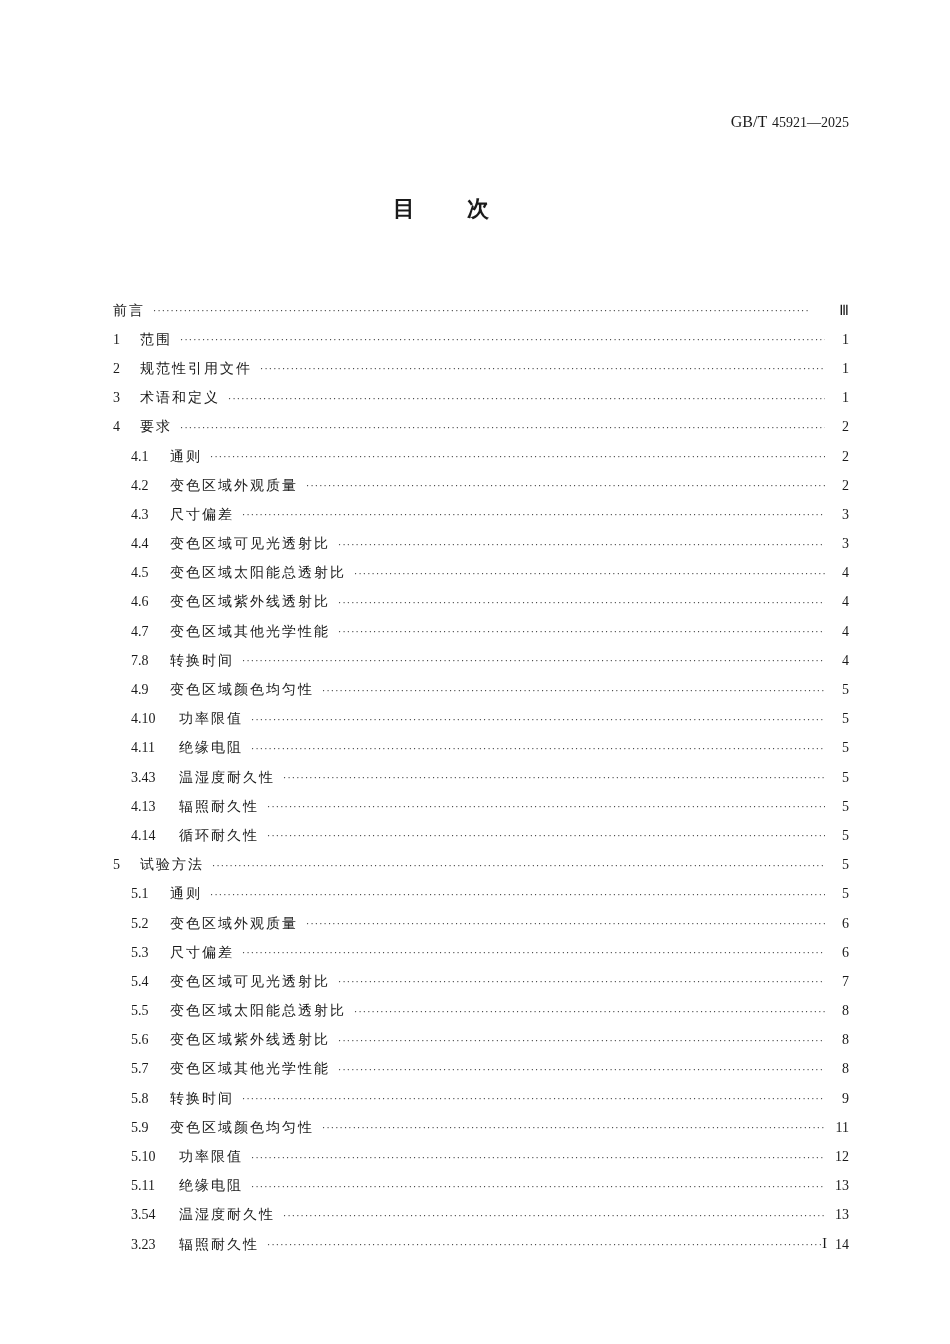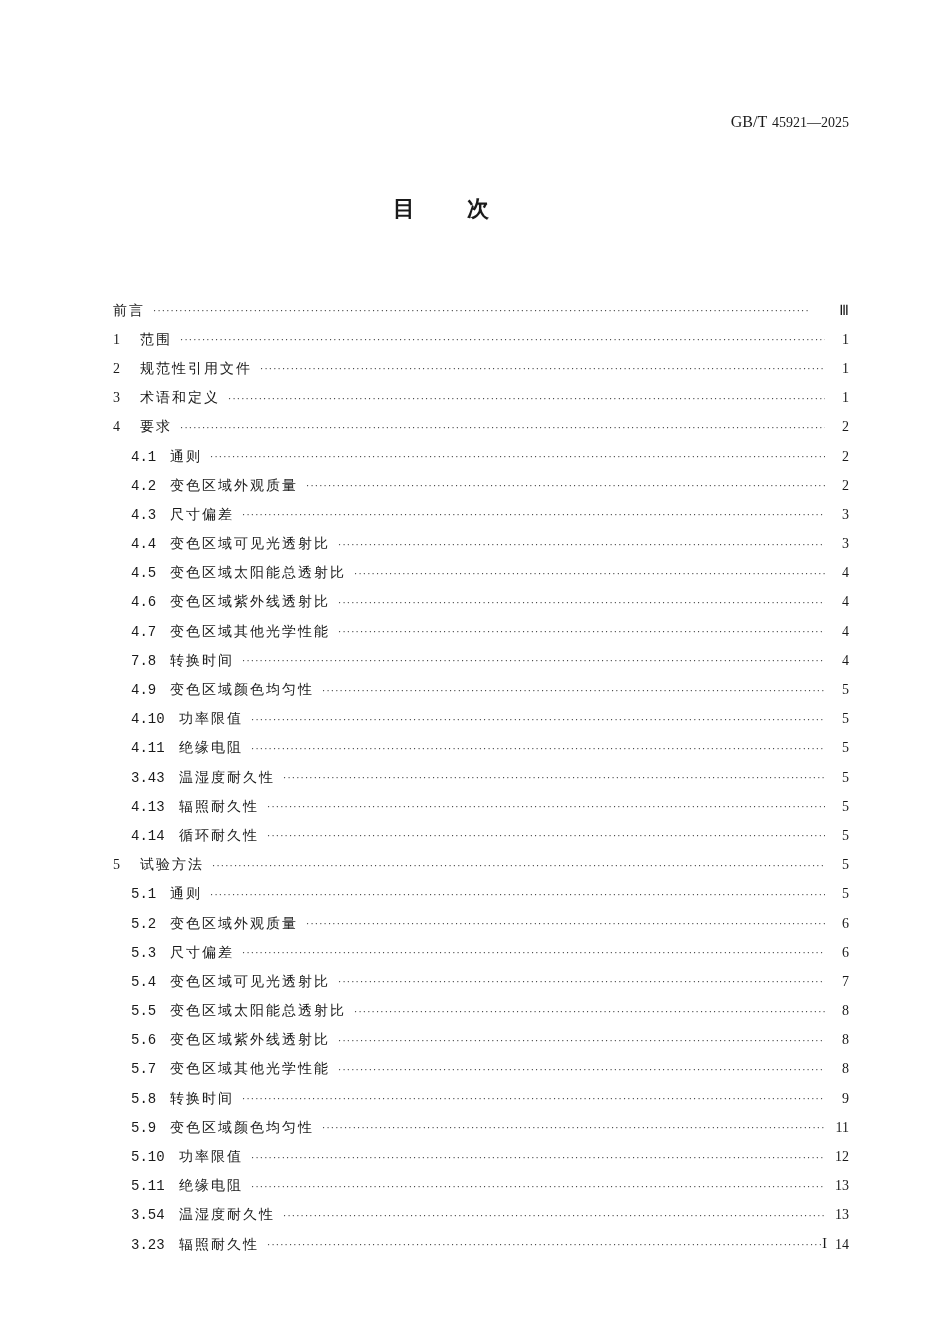--- a/index.html
+++ b/index.html
@@ -8,21 +8,21 @@
   .std-no { position:absolute; top:113px; right:101px; font-size:15px; }
   .std-no .gb { font-family:"Liberation Serif", serif; font-weight:normal; font-size:16px; }
   .std-no .num { font-family:Liberation Serif, serif; font-size:14px; }
   .title { position:absolute; top:194px; left:0; width:882px; text-align:center;
            font-size:22px; letter-spacing:52px; text-indent:52px; font-weight:bold; }
   .toc { position:absolute; top:270px; left:113px; width:736px;margin-top:26px; }
   .row { height:29.2px; display:flex; align-items:center; font-size:14px; }
   .row .no { display:inline-block; font-family:"Liberation Serif", serif; }
   .row.l1 .no { width:27px; }
   .row.l2 { padding-left:18px; }
-  .row.l2 .no { width:39px;font-family:Liberation Mono, monospace; }
+  .row.l2 .no { width:39px; }
   .row.l2.w .no { width:48px; }
   .row .lbl { white-space:nowrap; letter-spacing:2px; }
   .row .dots { flex:1; overflow:hidden; white-space:nowrap; margin:0 6px 0 8px;
                font-size:10px; letter-spacing:1.2px; color:#333; }
   .row .dots::before { content:"······················································································································································"; }
   .row .pg { min-width:18px; text-align:right; font-family:"Liberation Serif", serif; font-size:14px; }
   .footer { position:absolute; top:1236px; right:123px; font-family:"Liberation Serif", serif; font-size:14px; }
 </style>
 </head>
 <body>

